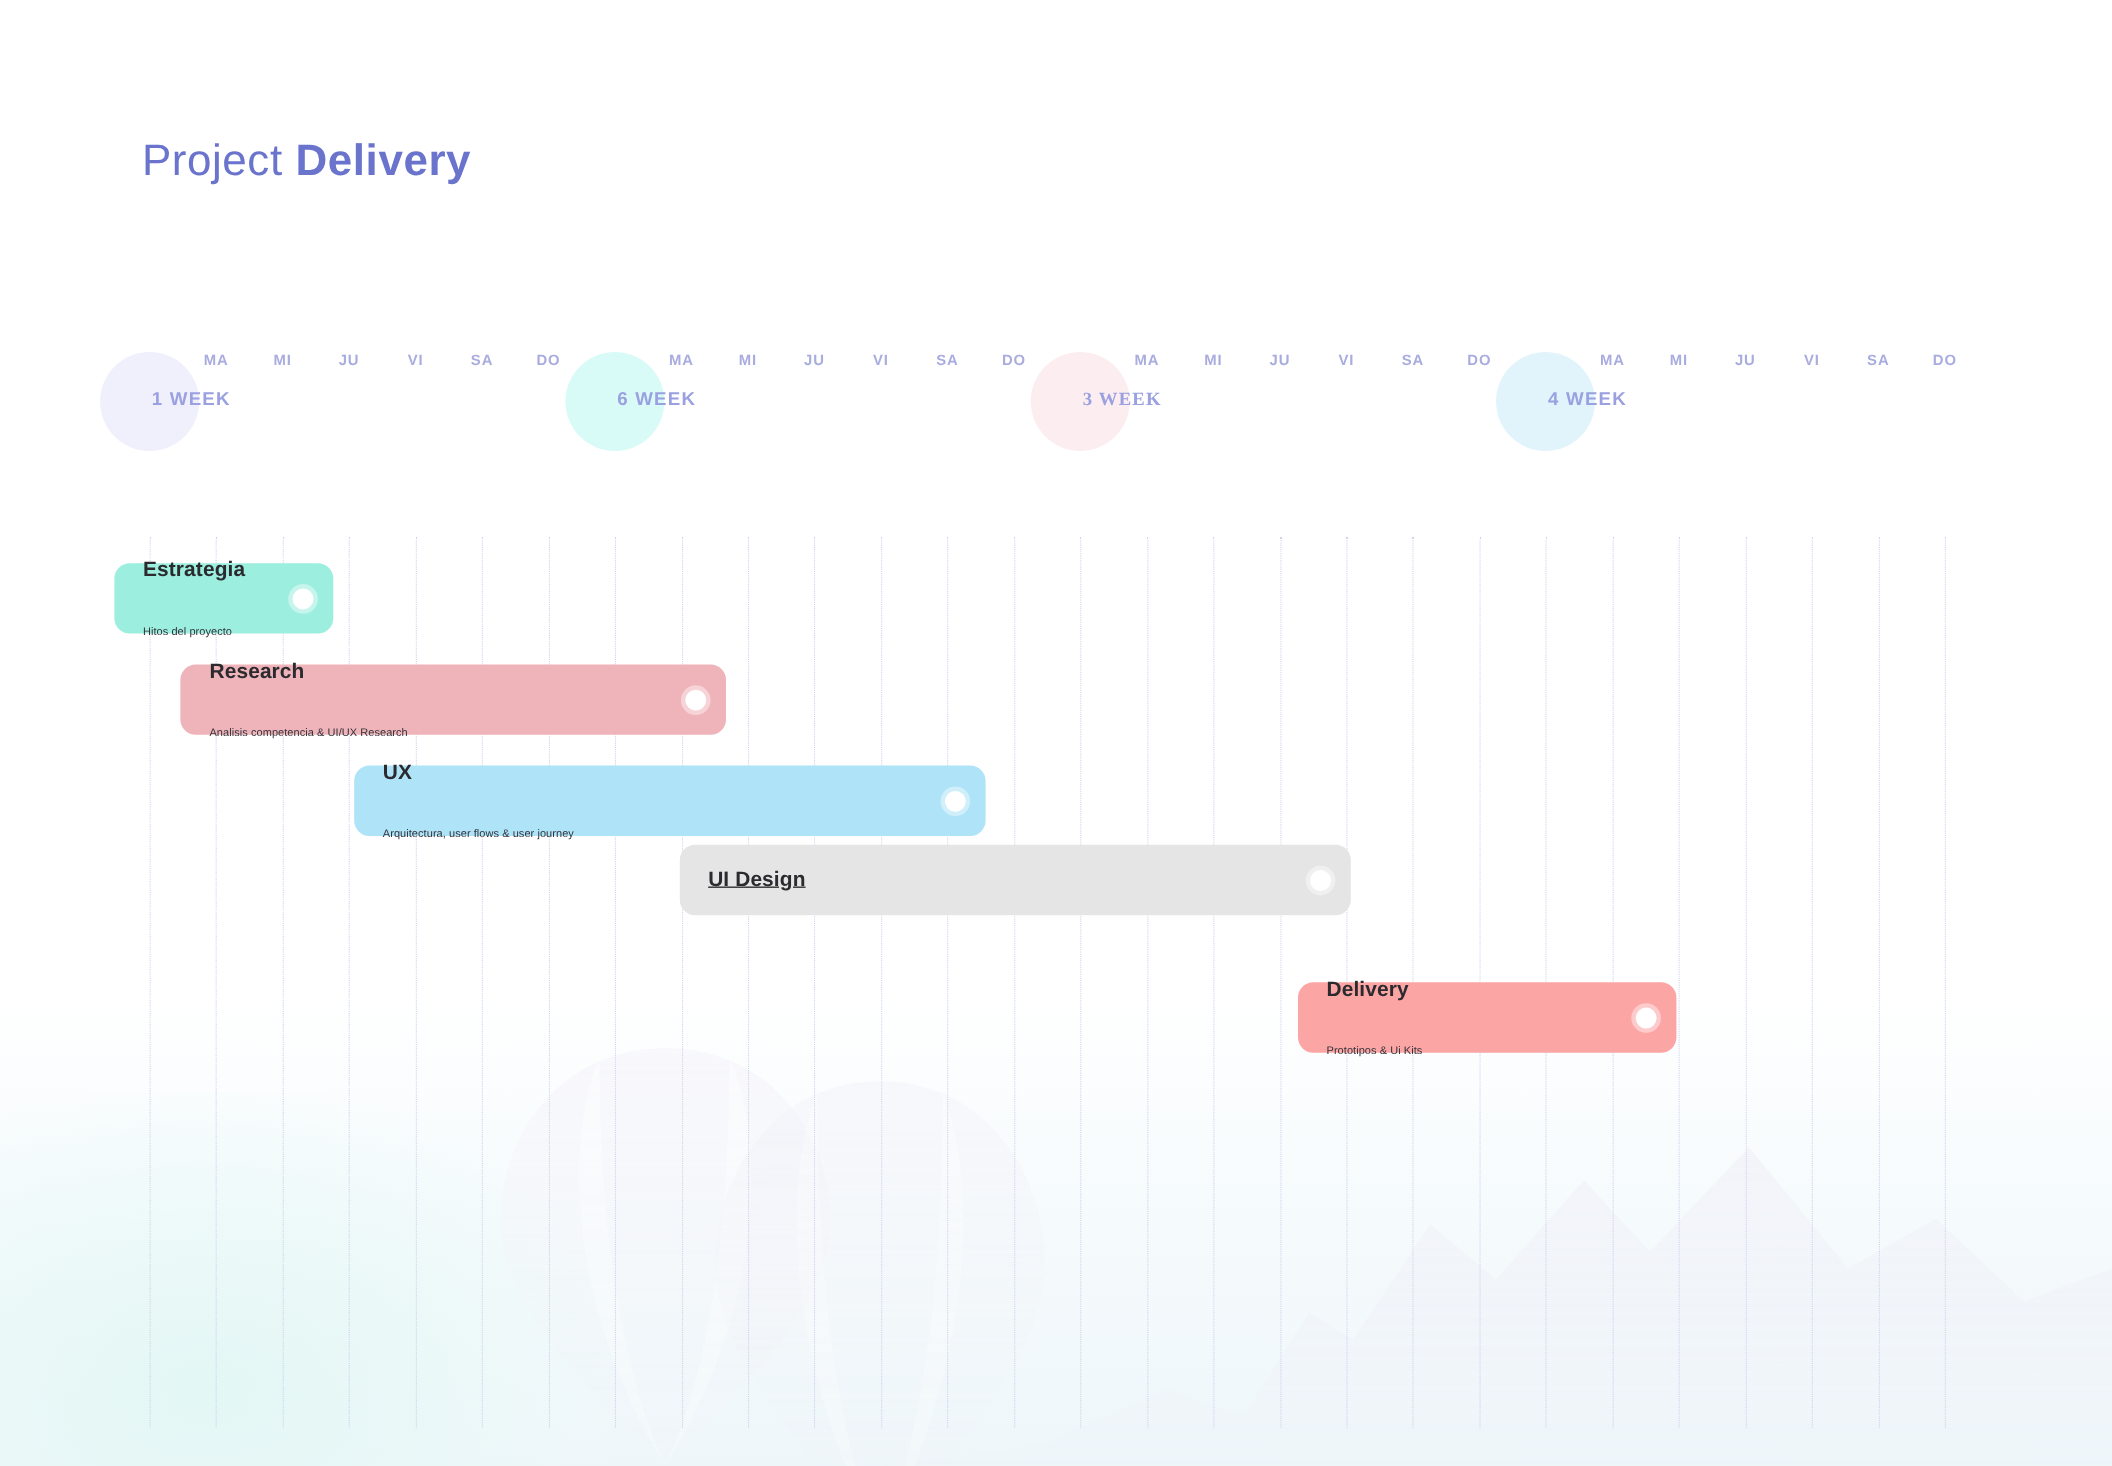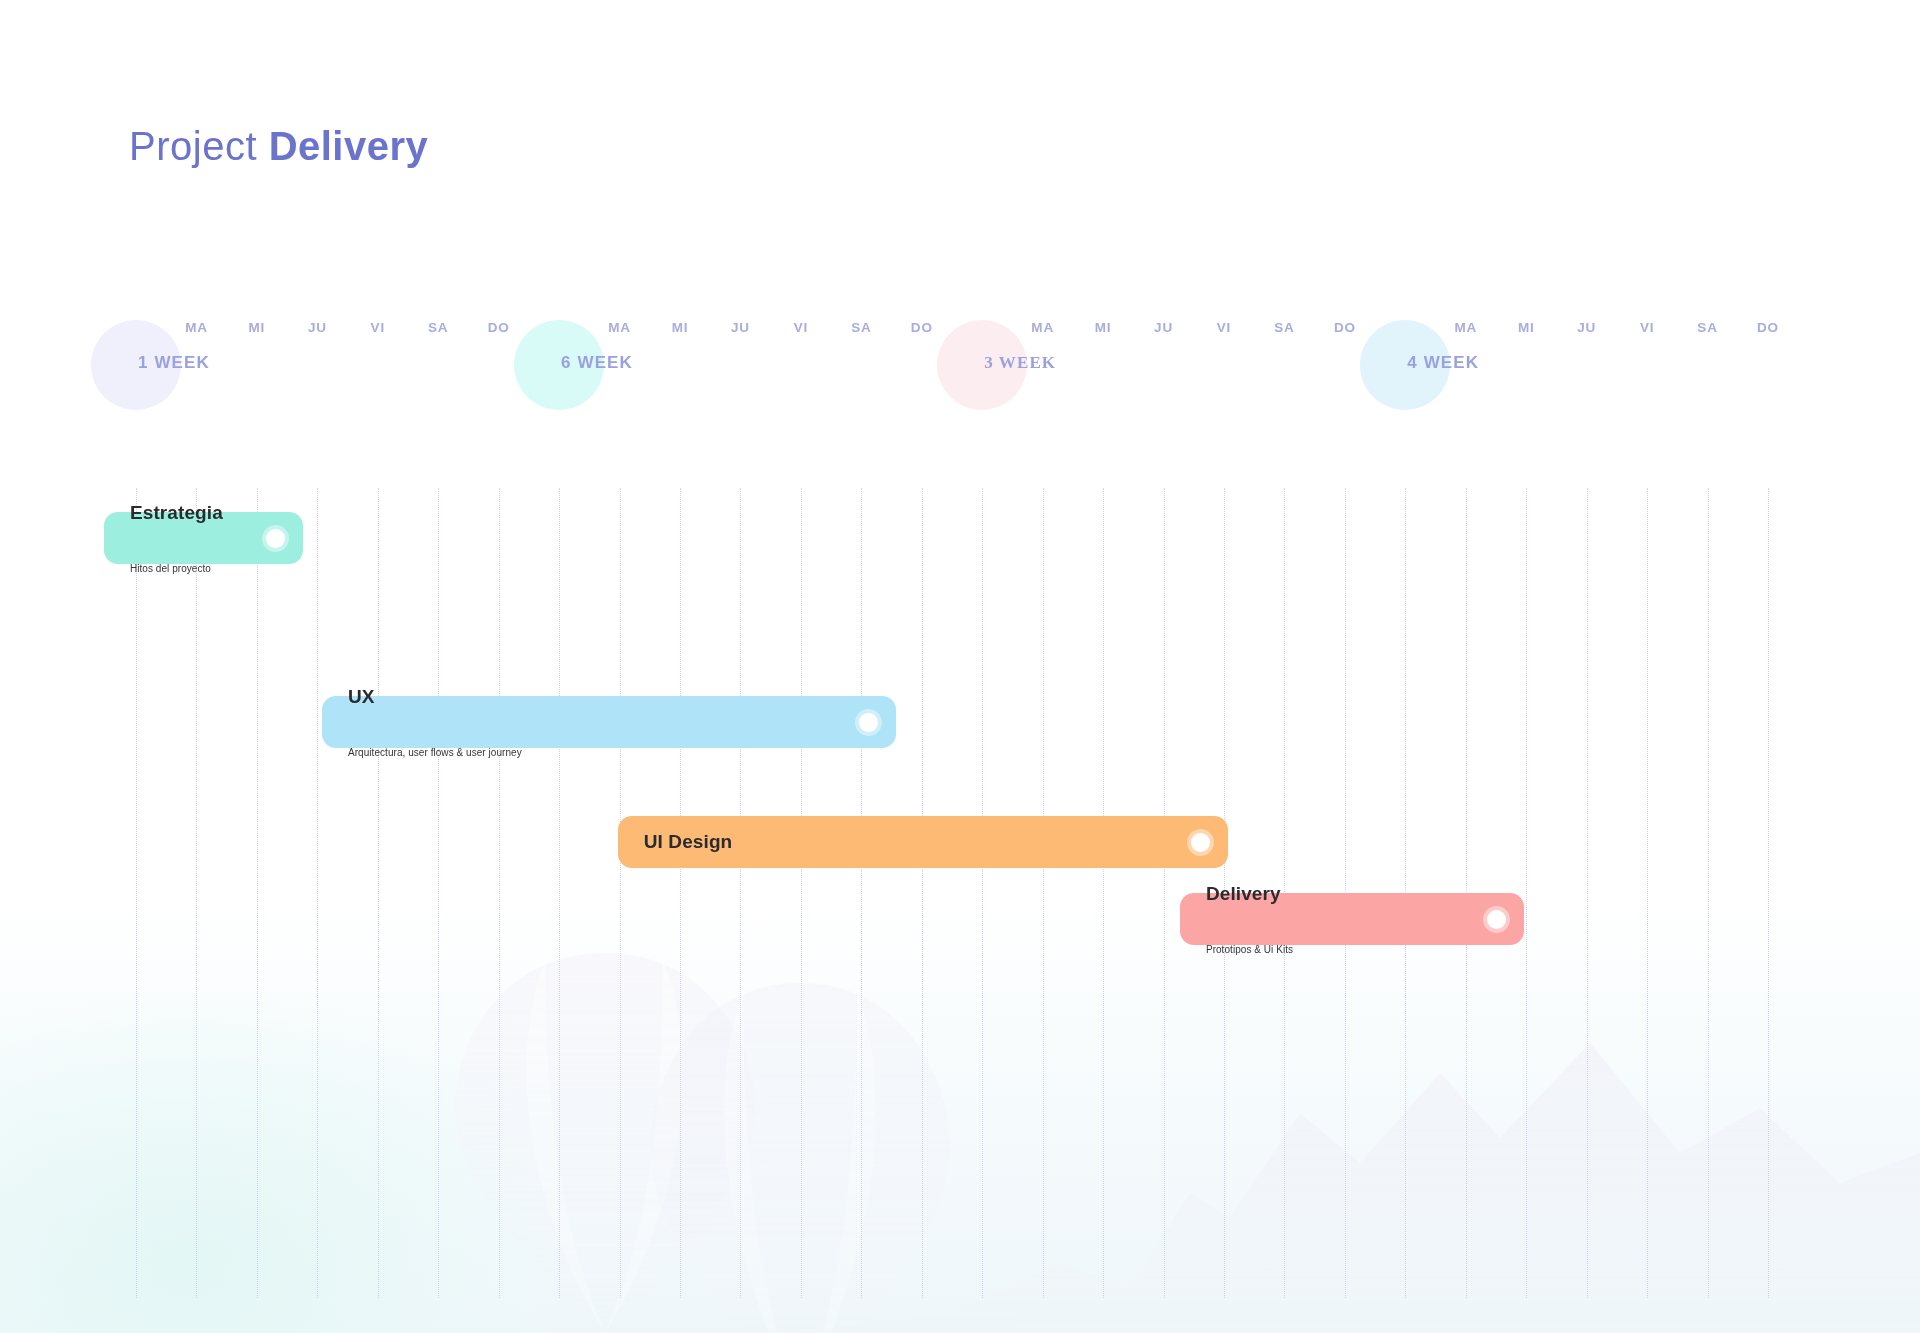--- a/index.html
+++ b/index.html
@@ -125,21 +125,21 @@
     top: 168px;
     width: 0;
     height: 810px;
     border-left: 1.5px dotted #c9cbe8;
     opacity: 0.85;
   }
 
   
   .bar {
     position: absolute;
-    height: 52px;
+    height: 64px;
     border-radius: 14px;
     display: flex;
     flex-direction: column;
     justify-content: center;
     padding-left: 26px;
     padding-right: 54px;
     z-index: 4;
     gap: 36px;
   }
   .bar-title {
@@ -281,26 +281,31 @@
       <div class="gridline" style="left: 1511.11px;"></div>
       <div class="day-label day-head" style="left: 1571.56px;">SA</div>
       <div class="gridline" style="left: 1571.56px;"></div>
       <div class="day-label day-head" style="left: 1632px;">DO</div>
       <div class="gridline" style="left: 1632px;"></div>
       <div class="bar" style="left: -32px; width: 199.467px; top: 192px; background: rgb(156, 238, 222);">
         <div class="bar-title">Estrategia</div>
         <div class="bar-sub">Hitos del proyecto</div>
         <div class="bar-marker"></div>
       </div>
+      <div class="bar" style="left: 28.4444px; width: 495.644px; top: 284px; background: rgb(239, 179, 186);">
+        <div class="bar-title">Research</div>
+        <div class="bar-sub">Analisis competencia &amp; UI/UX Research</div>
+        <div class="bar-marker"></div>
+      </div>
       <div class="bar" style="left: 186px; width: 574.222px; top: 376px; background: rgb(174, 227, 248);">
         <div class="bar-title">UX</div>
         <div class="bar-sub">Arquitectura, user flows &amp; user journey</div>
         <div class="bar-marker"></div>
       </div>
-      <div class="bar" style="left: 481.778px; width: 610.489px; top: 496px; background: #fdba74;">
+      <div class="bar" style="left: 481.778px; width: 610.489px; top: 448px; background: #e5e5e5; text-decoration: underline;">
         <div class="bar-title">UI Design</div>
         <div class="bar-marker"></div>
       </div>
       <div class="bar" style="left: 1043.91px; width: 344.533px; top: 573px; background: #fca5a5;">
         <div class="bar-title">Delivery</div>
         <div class="bar-sub">Prototipos &amp; Ui Kits</div>
         <div class="bar-marker"></div>
       </div>
     </div>
 

